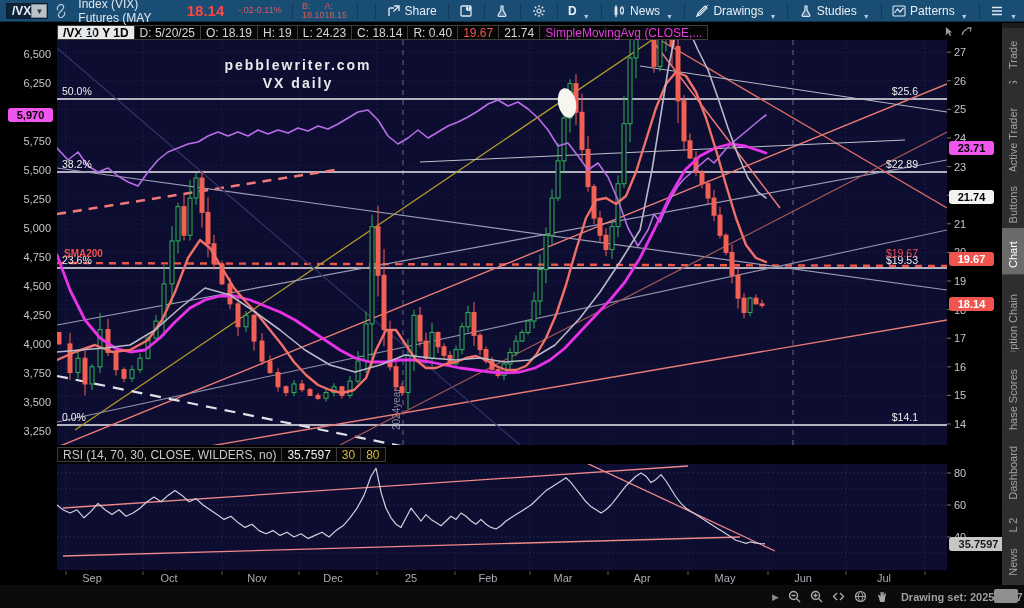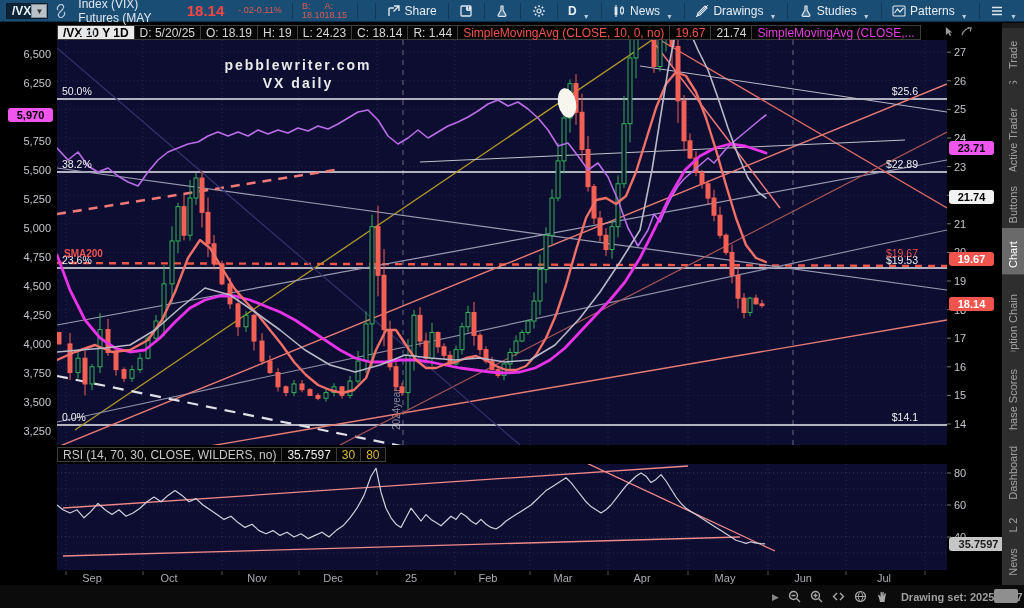--- a/index.html
+++ b/index.html
@@ -183,22 +183,21 @@
     </div>
   </div>
 
   <div class="cellrow" style="left:57px; top:25px;">
     <div class="cell first sym">/VX 10 Y 1D</div>
     <div class="cell">D: 5/20/25</div>
     <div class="cell">O: 18.19</div>
     <div class="cell">H: 19</div>
     <div class="cell">L: 24.23</div>
     <div class="cell">C: 18.14</div>
-    <div class="cell">R: 1.44</div>
-    <div class="cell red">SimpleMovingAvg (CLOSE, 10, 0, no)</div>
+    <div class="cell">R: 0.40</div>
     <div class="cell red">19.67</div>
     <div class="cell">21.74</div>
     <div class="cell mag">SimpleMovingAvg (CLOSE,...</div>
   </div>
   <div id="hdr-icons">
     <svg viewBox="0 0 12 12">
         <path d="M2 1 L2 10 L4.5 7.5 L6.5 11 L8 10 L6 7 L9 7 Z" fill="#9a9a9a"></path>
       </svg>
     <svg viewBox="0 0 12 12">
         <path d="M1 10 C3 4 6 3 11 2 M7 2 l4 0 l-1 4" stroke="#9a9a9a" fill="none" stroke-width="1.2"></path>

